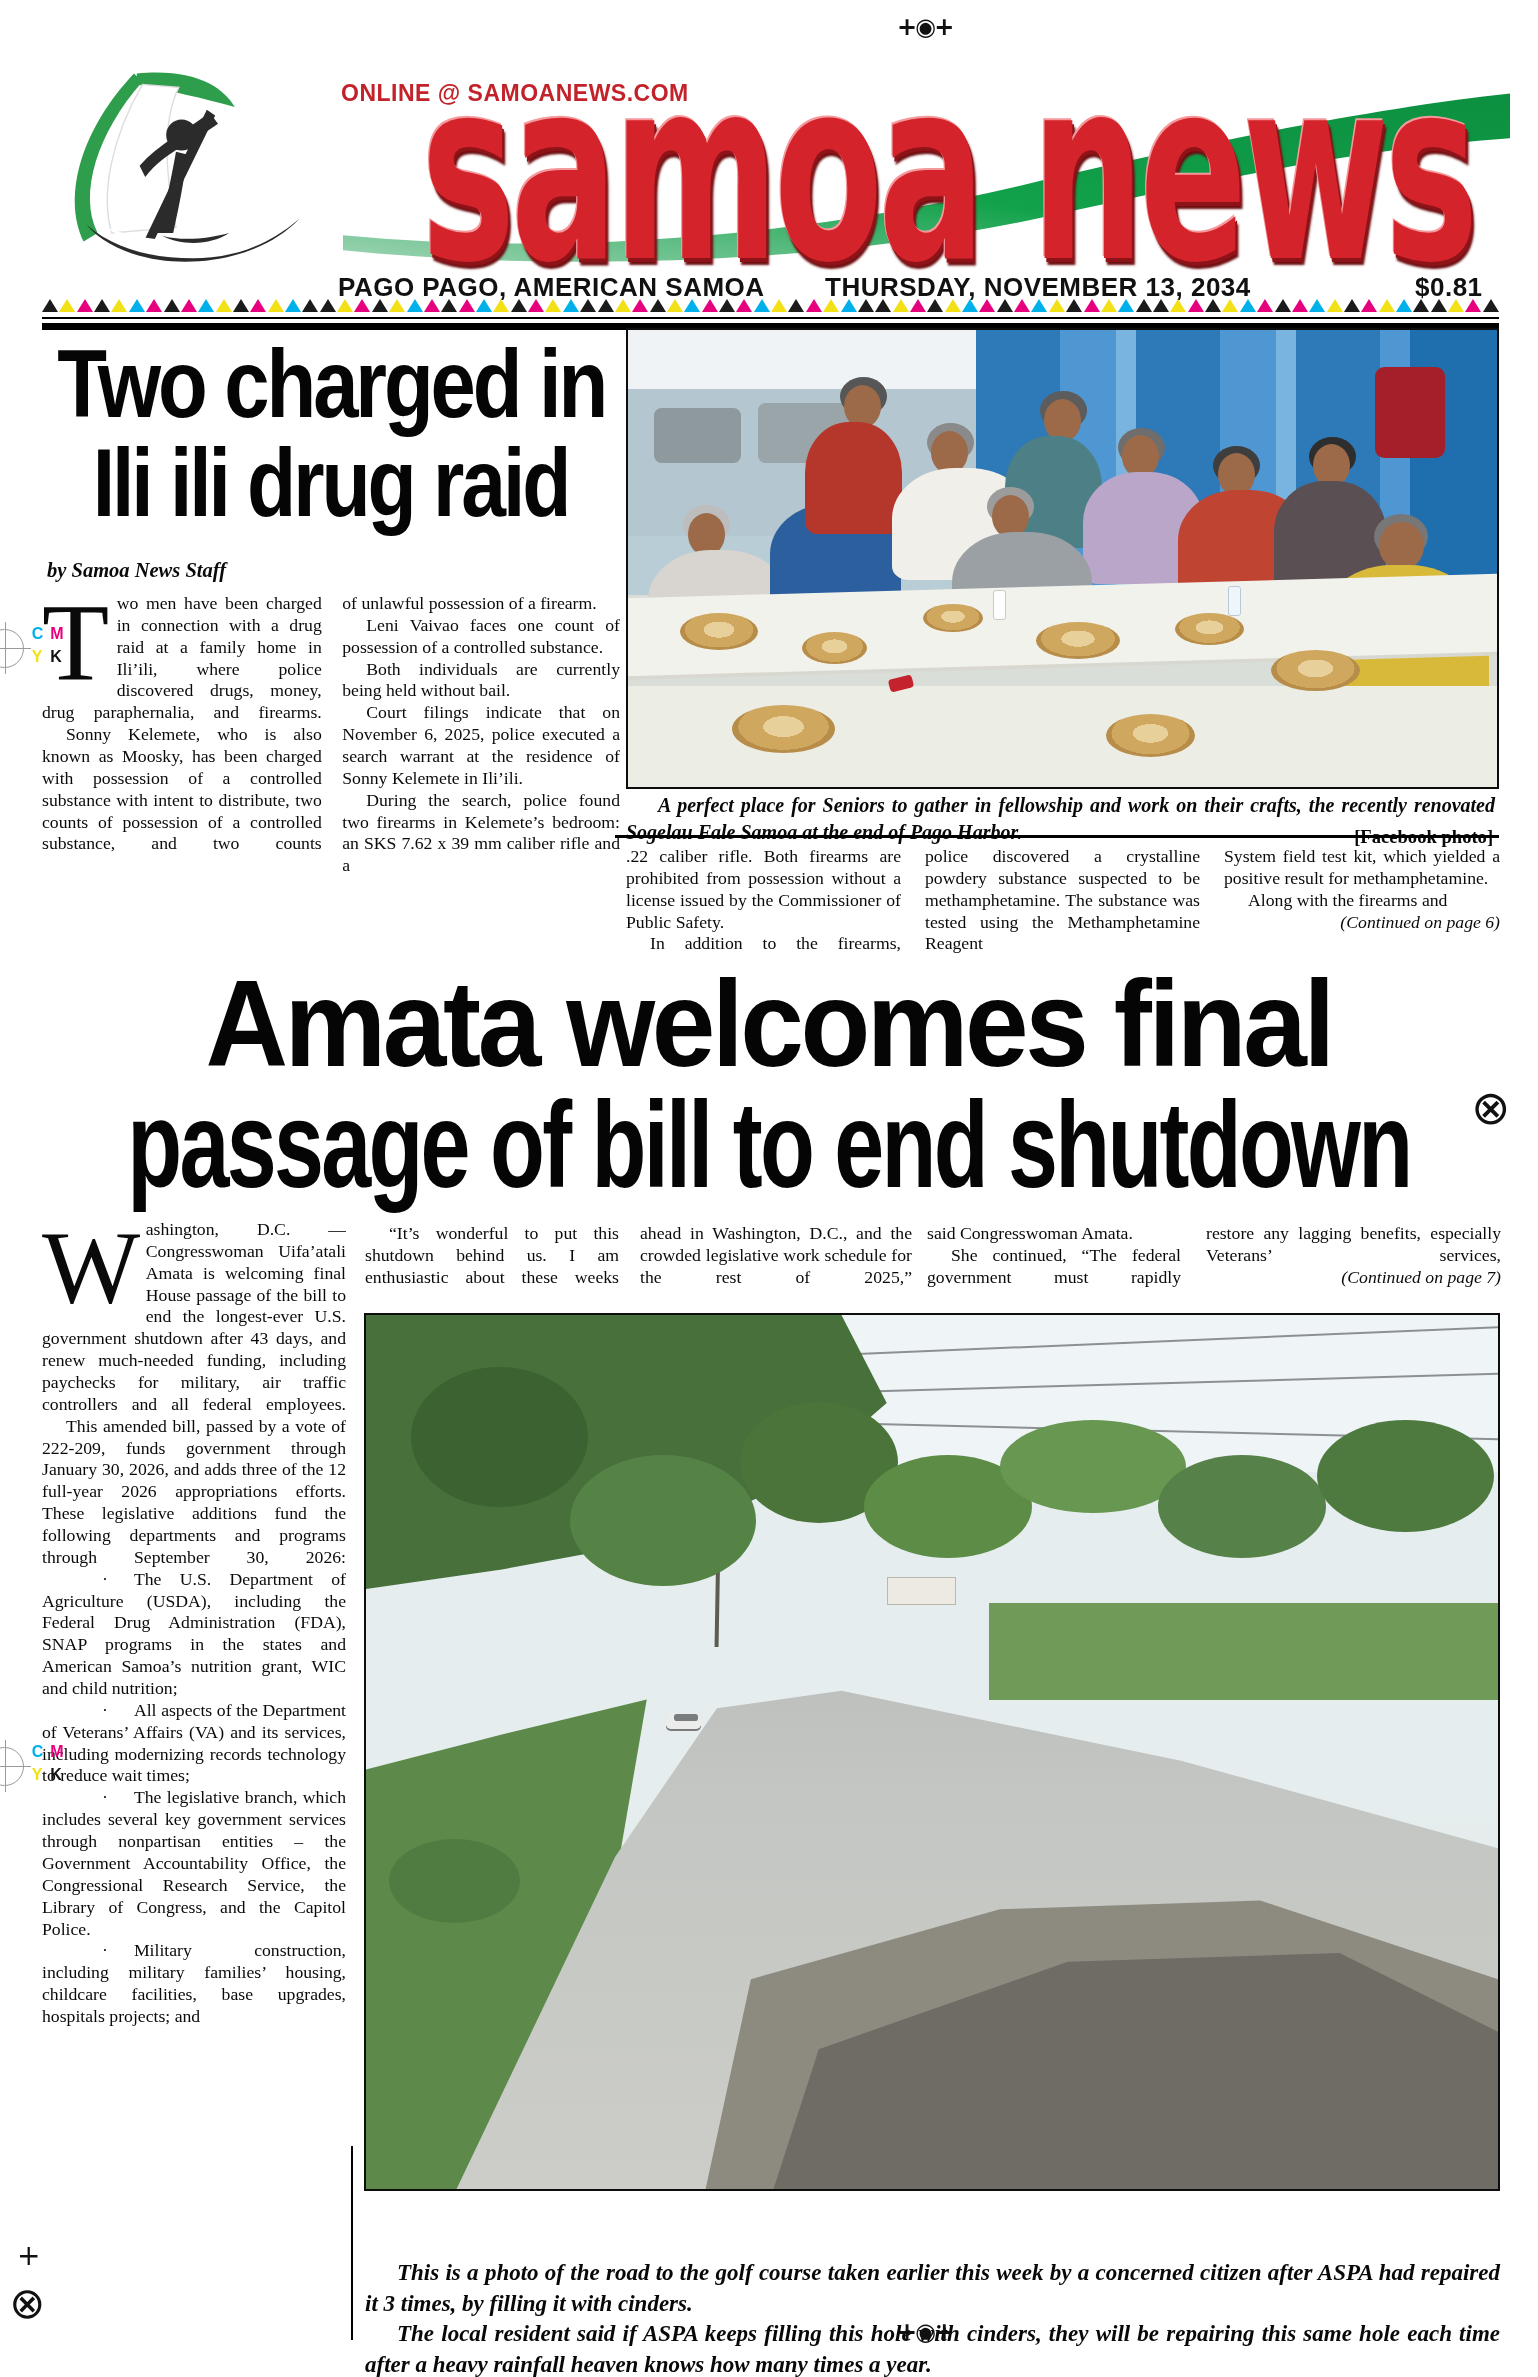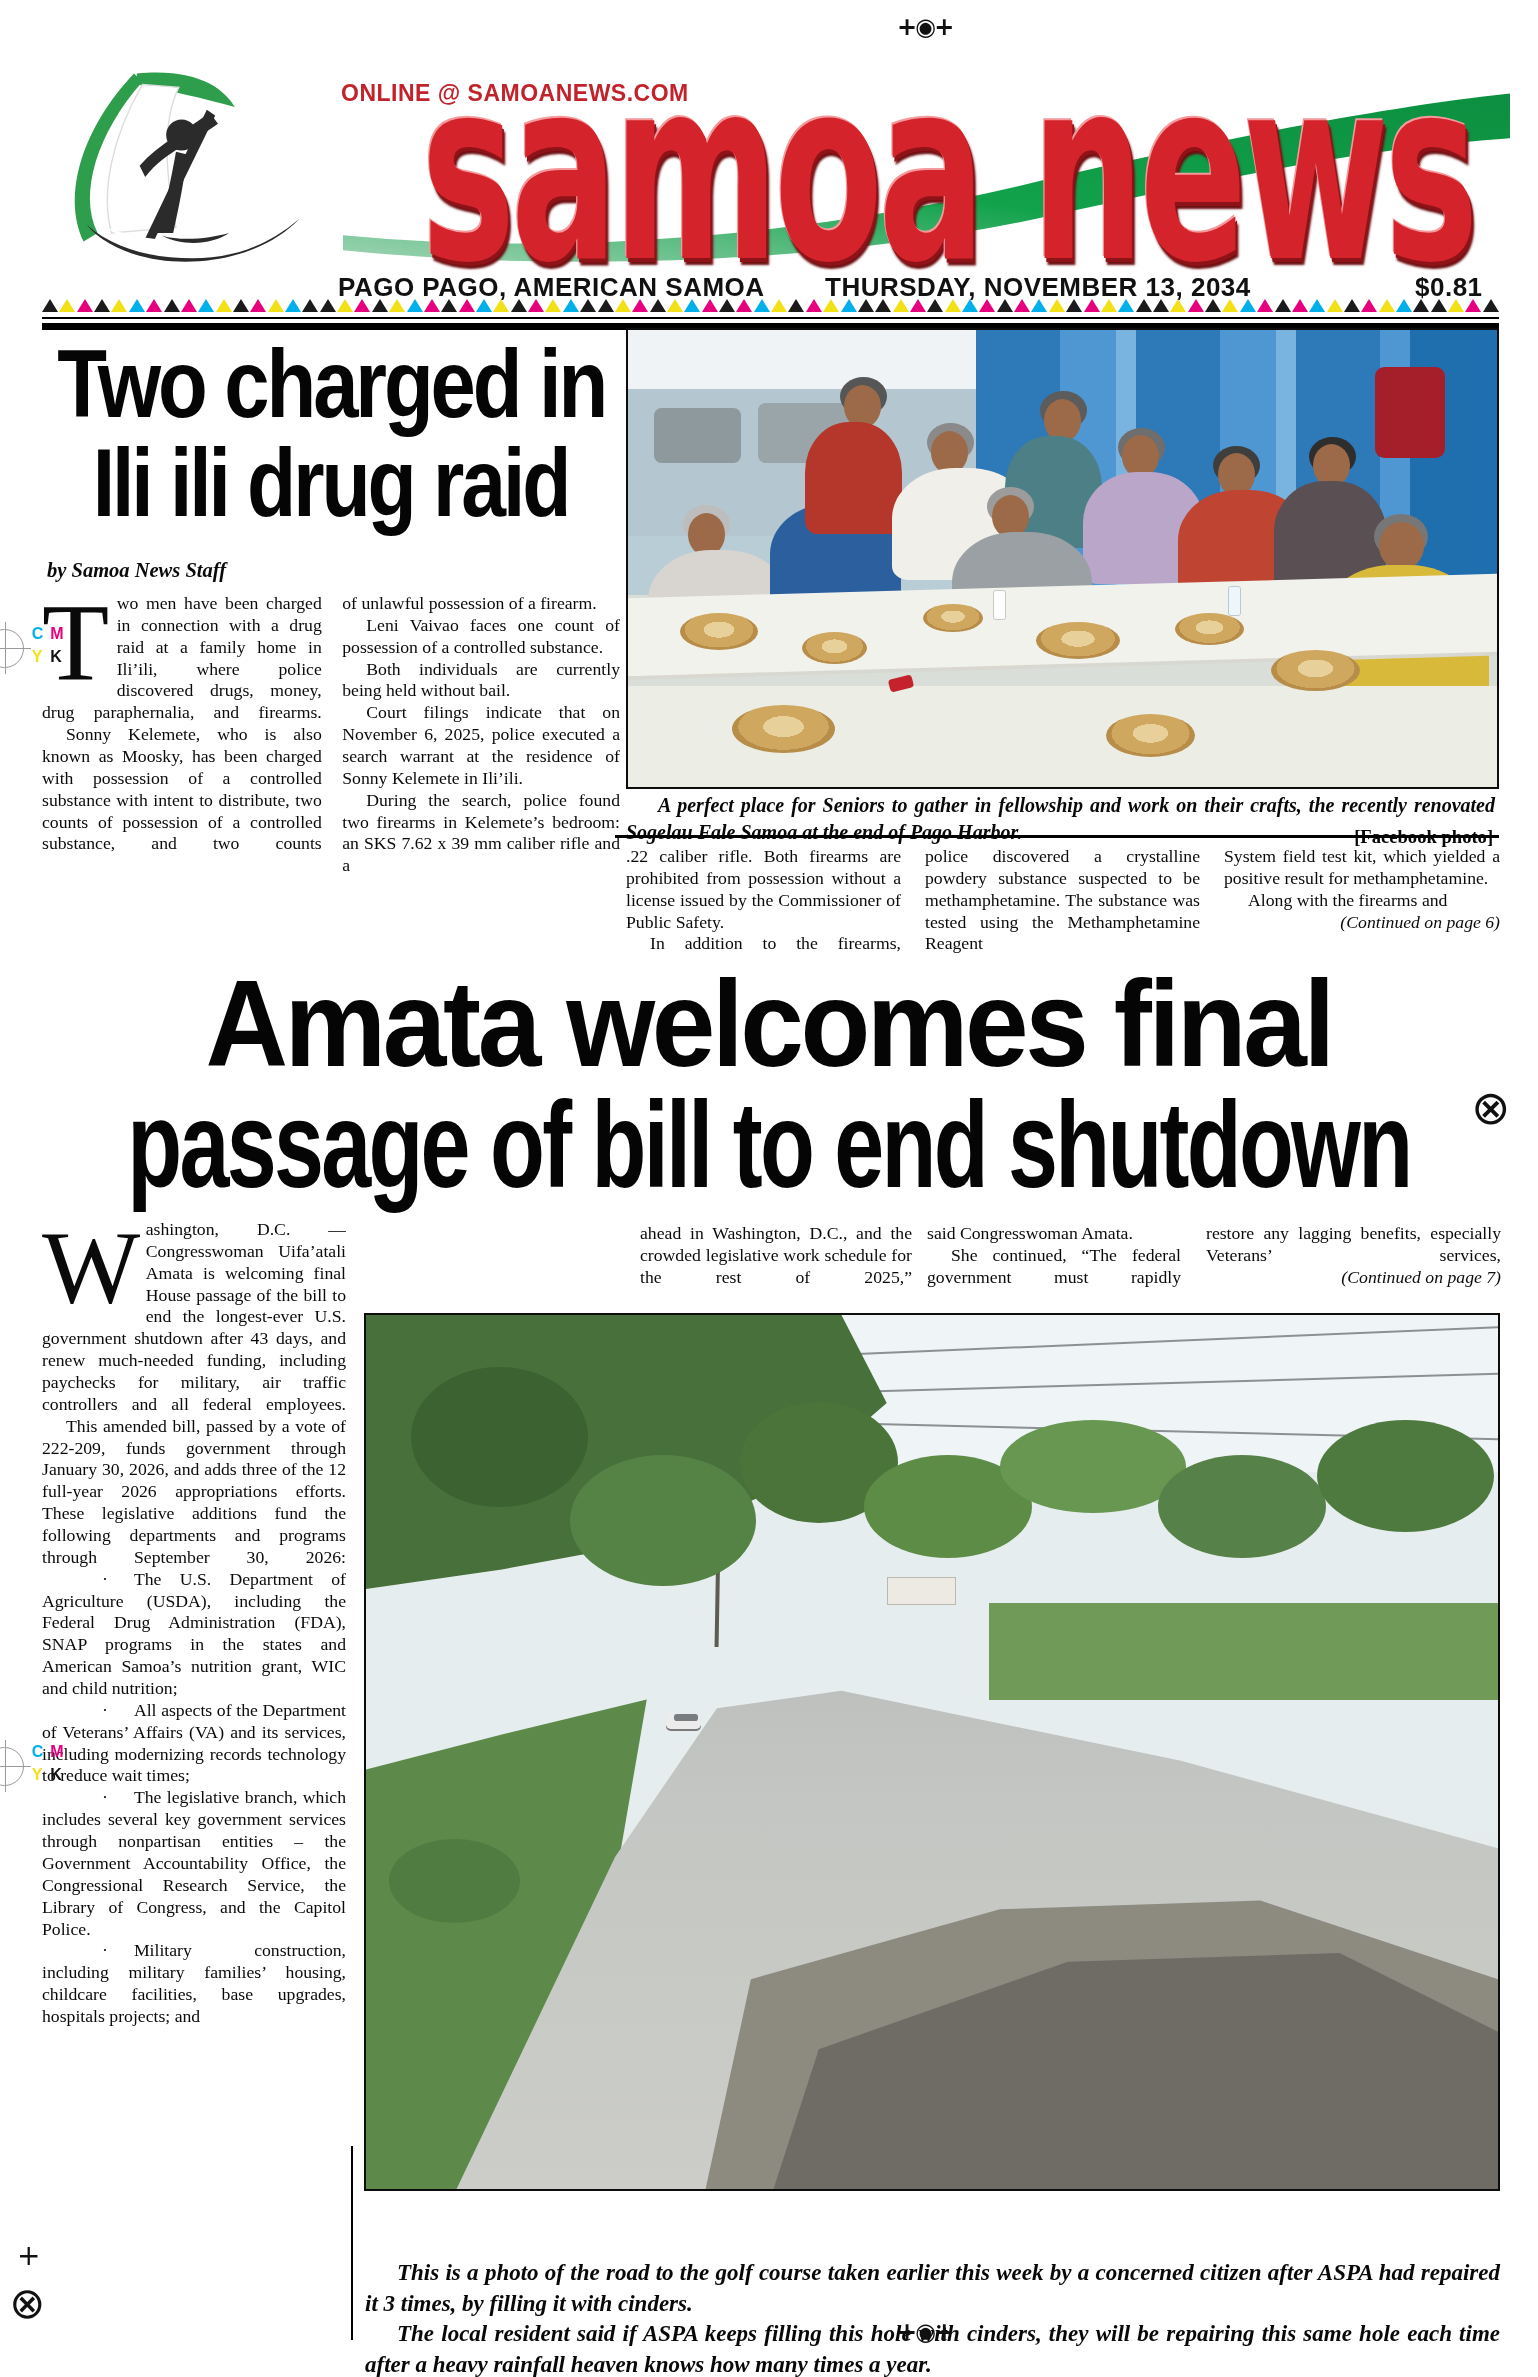--- a/index.html
+++ b/index.html
@@ -338,20 +338,23 @@
 
   <div class="abs bodycol" style="left:42px;top:1219px;width:304px;height:1128px;">
     <p class="para noind flow"><span class="dropcap dropcapW">W</span><span>ashington, D.C. — Congresswoman Uifa’atali Amata is welcoming final House passage of the bill to end the longest-ever U.S. government shutdown after 43 days, and renew much-needed funding, including paychecks for military, air traffic controllers and all federal employees.</span></p>
     <p class="para flow">This amended bill, passed by a vote of 222-209, funds government through January 30, 2026, and adds three of the 12 full-year 2026 appropriations efforts. These legislative additions fund the following departments and programs through September 30, 2026:</p>
     <p class="para bullet"><span class="bdot">·</span><span>The U.S. Department of Agriculture (USDA), including the Federal Drug Administration (FDA), SNAP programs in the states and American Samoa’s nutrition grant, WIC and child nutrition;</span></p>
     <p class="para bullet"><span class="bdot">·</span><span>All aspects of the Department of Veterans’ Affairs (VA) and its services, including modernizing records technology to reduce wait times;</span></p>
     <p class="para bullet"><span class="bdot">·</span><span>The legislative branch, which includes several key government services through nonpartisan entities – the Government Accountability Office, the Congressional Research Service, the Library of Congress, and the Capitol Police.</span></p>
     <p class="para bullet"><span class="bdot">·</span><span>Military construction, including military families’ housing, childcare facilities, base upgrades, hospitals projects; and</span></p>
   </div>
 
+  <div class="abs bodycol" style="left:365px;top:1223px;width:254px;height:86px;">
+    <p class="para flow noind" style="text-indent:24px;">“It’s wonderful to put this shutdown behind us. I am enthusiastic about these weeks</p>
+  </div>
   <div class="abs bodycol" style="left:640px;top:1223px;width:272px;height:86px;">
     <p class="para noind flow">ahead in Washington, D.C., and the crowded legislative work schedule for the rest of 2025,”</p>
   </div>
   <div class="abs bodycol" style="left:927px;top:1223px;width:254px;height:86px;">
     <p class="para noind">said Congresswoman Amata.</p>
     <p class="para flow">She continued, “The federal government must rapidly</p>
   </div>
   <div class="abs bodycol" style="left:1206px;top:1223px;width:295px;height:91px;">
     <p class="para noind flow">restore any lagging benefits, especially Veterans’ services,</p>
     <span class="contline">(Continued on page 7)</span>

